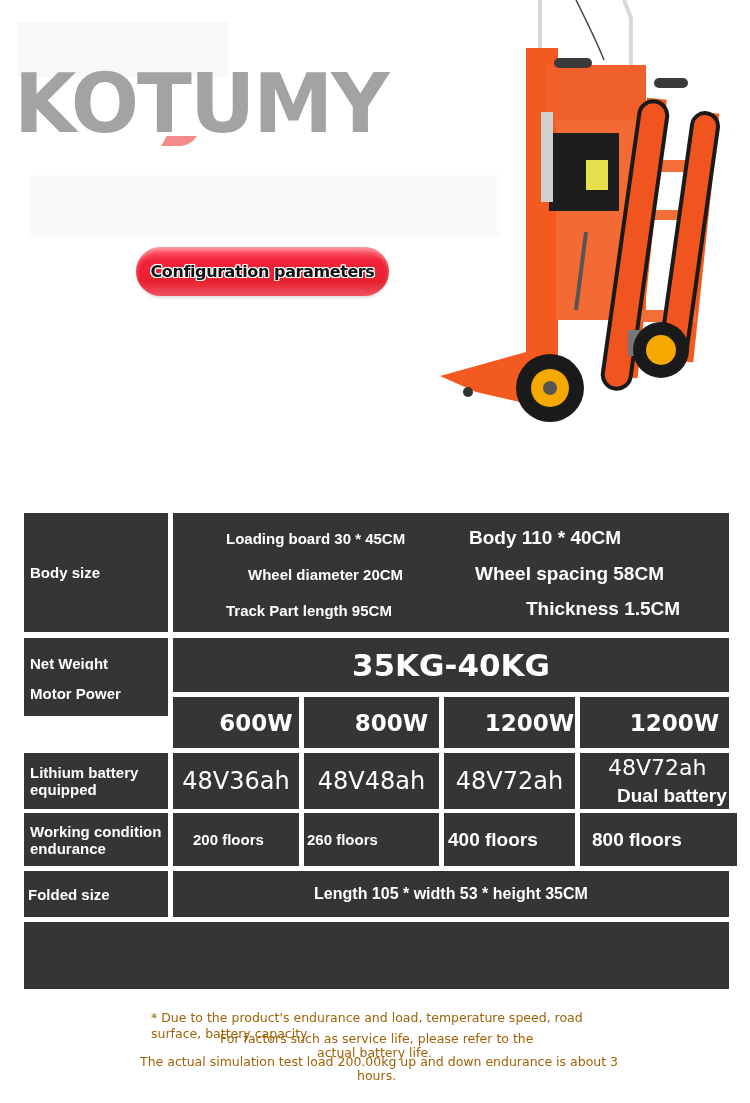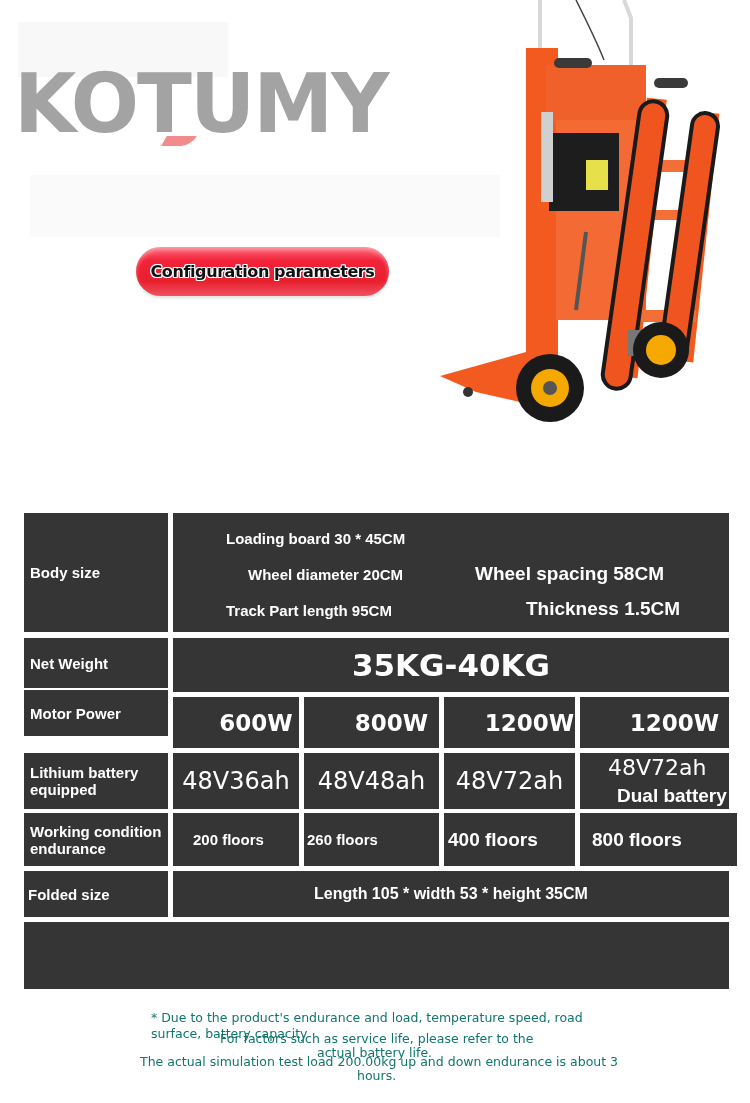--- a/index.html
+++ b/index.html
@@ -20,21 +20,21 @@
   
   .product { left:436px; top:0px; width:300px; height:430px; }
 
   .cell { position:absolute; background:#353535; color:#fff; box-sizing:border-box; }
   .lbl { font-family:"Liberation Sans", sans-serif; font-weight:bold; font-size:15px; display:flex; align-items:center; padding-left:6px; line-height:17px; }
   .val-big { font-family:"DejaVu Sans", sans-serif; font-weight:bold; font-size:31px; display:flex; align-items:center; justify-content:center; }
   .val-mid { font-family:"DejaVu Sans", sans-serif; font-size:24px; display:flex; align-items:center; justify-content:center; }
   .val-mid-b { font-family:"DejaVu Sans", sans-serif; font-weight:bold; font-size:23px; display:flex; align-items:center; justify-content:center;padding-left:40px; }
   .floors { font-family:"Liberation Sans", sans-serif; font-weight:bold; display:flex; align-items:center; }
   .bs { position:absolute; font-family:"Liberation Sans", sans-serif; font-weight:bold; color:#fff; white-space:nowrap; }
-  .note { position:absolute; font-family:"DejaVu Sans", sans-serif; font-size:12.5px; color:#0f766e; white-space:nowrap; line-height:15px; }
+  .note { position:absolute; font-family:"DejaVu Sans", sans-serif; font-size:12.5px; color:#a16207; white-space:nowrap; line-height:15px; }
 </style>
 </head>
 <body>
 
 <div class="abs faded-top"></div>
 <div class="abs faded-band"></div>
 
 <div class="abs logo">
   <div class="logo-text">KOTUMY</div>
   <div class="logo-swoosh"></div>
@@ -80,30 +80,31 @@
   <circle cx="114" cy="388" r="34" fill="#1a1a1a"></circle>
   <circle cx="114" cy="388" r="19" fill="#f5a800"></circle>
   <circle cx="114" cy="388" r="7" fill="#555"></circle>
   <circle cx="225" cy="350" r="28" fill="#1a1a1a"></circle>
   <circle cx="225" cy="350" r="15" fill="#f5a800"></circle>
 </svg>
 
 <div class="cell lbl" style="left:24px;top:513px;width:144px;height:119px;">Body size</div>
 <div class="cell" style="left:173px;top:513px;width:556px;height:119px;">
   <span class="bs" style="left:53px;top:17px;font-size:15px;">Loading board 30 * 45CM</span>
+  <span class="bs" style="left:296px;top:14px;font-size:19px;">Body 110 * 40CM</span>
   <span class="bs" style="left:75px;top:53px;font-size:15px;">Wheel diameter 20CM</span>
   <span class="bs" style="left:302px;top:50px;font-size:19px;">Wheel spacing 58CM</span>
   <span class="bs" style="left:53px;top:89px;font-size:15px;">Track Part length 95CM</span>
   <span class="bs" style="left:353px;top:85px;font-size:19px;">Thickness 1.5CM</span>
 </div>
 
 <div class="cell lbl" style="left:24px;top:638px;width:144px;height:50px;">Net Weight</div>
 <div class="cell val-big" style="left:173px;top:638px;width:556px;height:54px;">35KG-40KG</div>
 
-<div class="cell lbl" style="left:24px;top:690px;width:144px;height:46px;">Motor Power</div>
+<div class="cell lbl" style="left:24px;top:670px;width:144px;height:46px;">Motor Power</div>
 <div class="cell val-mid-b" style="left:173px;top:697px;width:126px;height:51px;">600W</div>
 <div class="cell val-mid-b" style="left:304px;top:697px;width:135px;height:51px;">800W</div>
 <div class="cell val-mid-b" style="left:444px;top:697px;width:131px;height:51px;">1200W</div>
 <div class="cell val-mid-b" style="left:580px;top:697px;width:149px;height:51px;">1200W</div>
 
 <div class="cell lbl" style="left:24px;top:753px;width:144px;height:56px;">Lithium battery equipped</div>
 <div class="cell val-mid" style="left:173px;top:753px;width:126px;height:56px;">48V36ah</div>
 <div class="cell val-mid" style="left:304px;top:753px;width:135px;height:56px;">48V48ah</div>
 <div class="cell val-mid" style="left:444px;top:753px;width:131px;height:56px;">48V72ah</div>
 <div class="cell" style="left:580px;top:753px;width:149px;height:56px;overflow:visible;">

